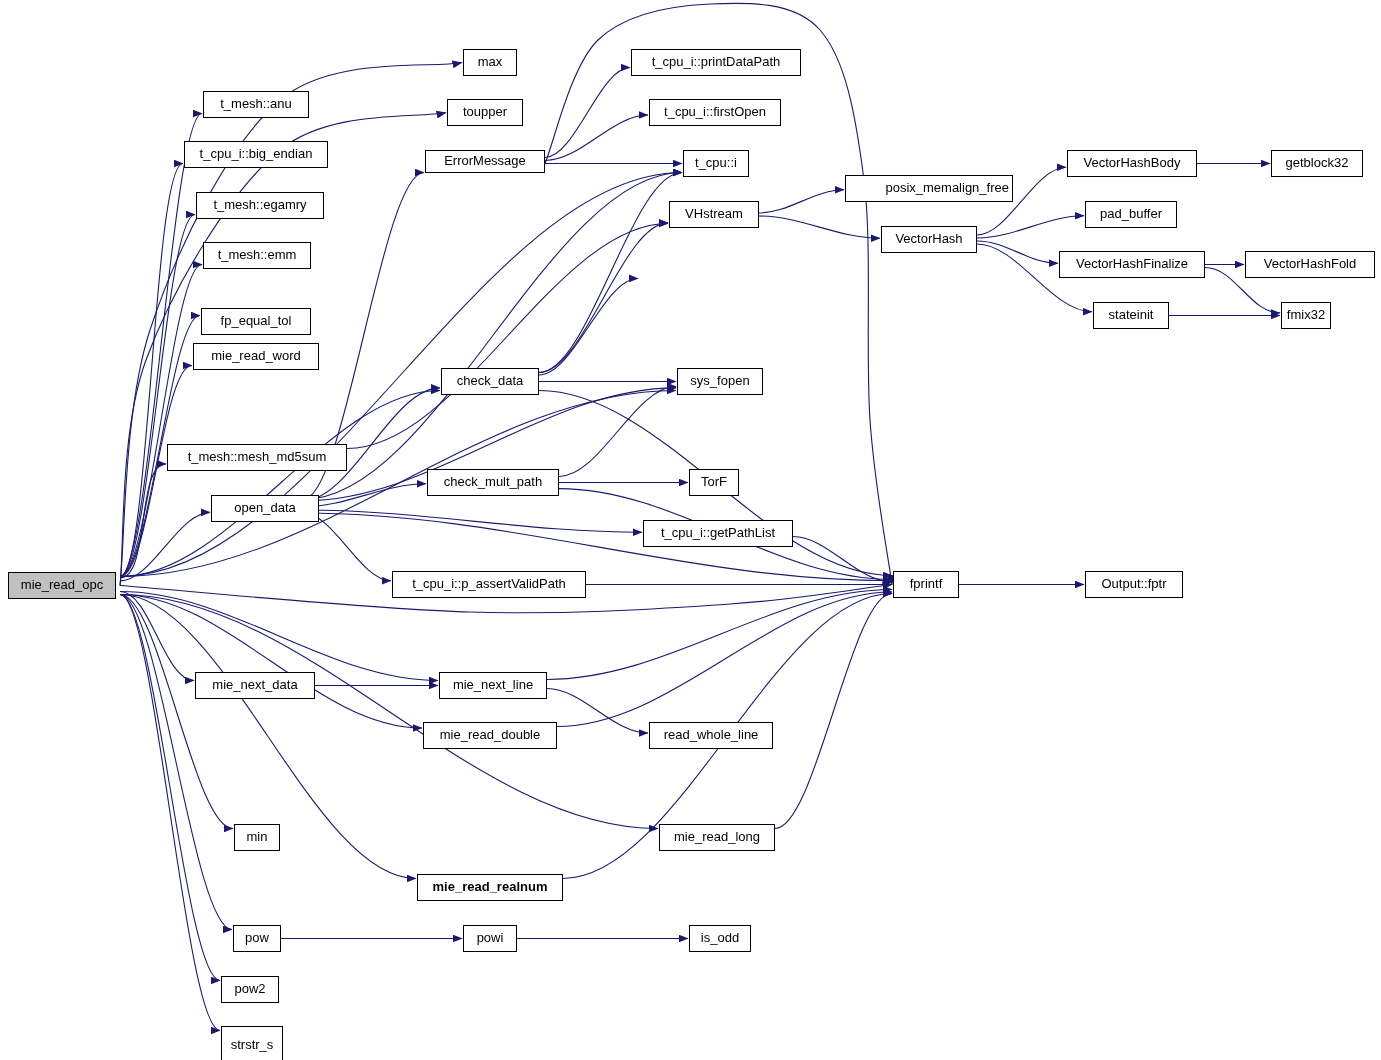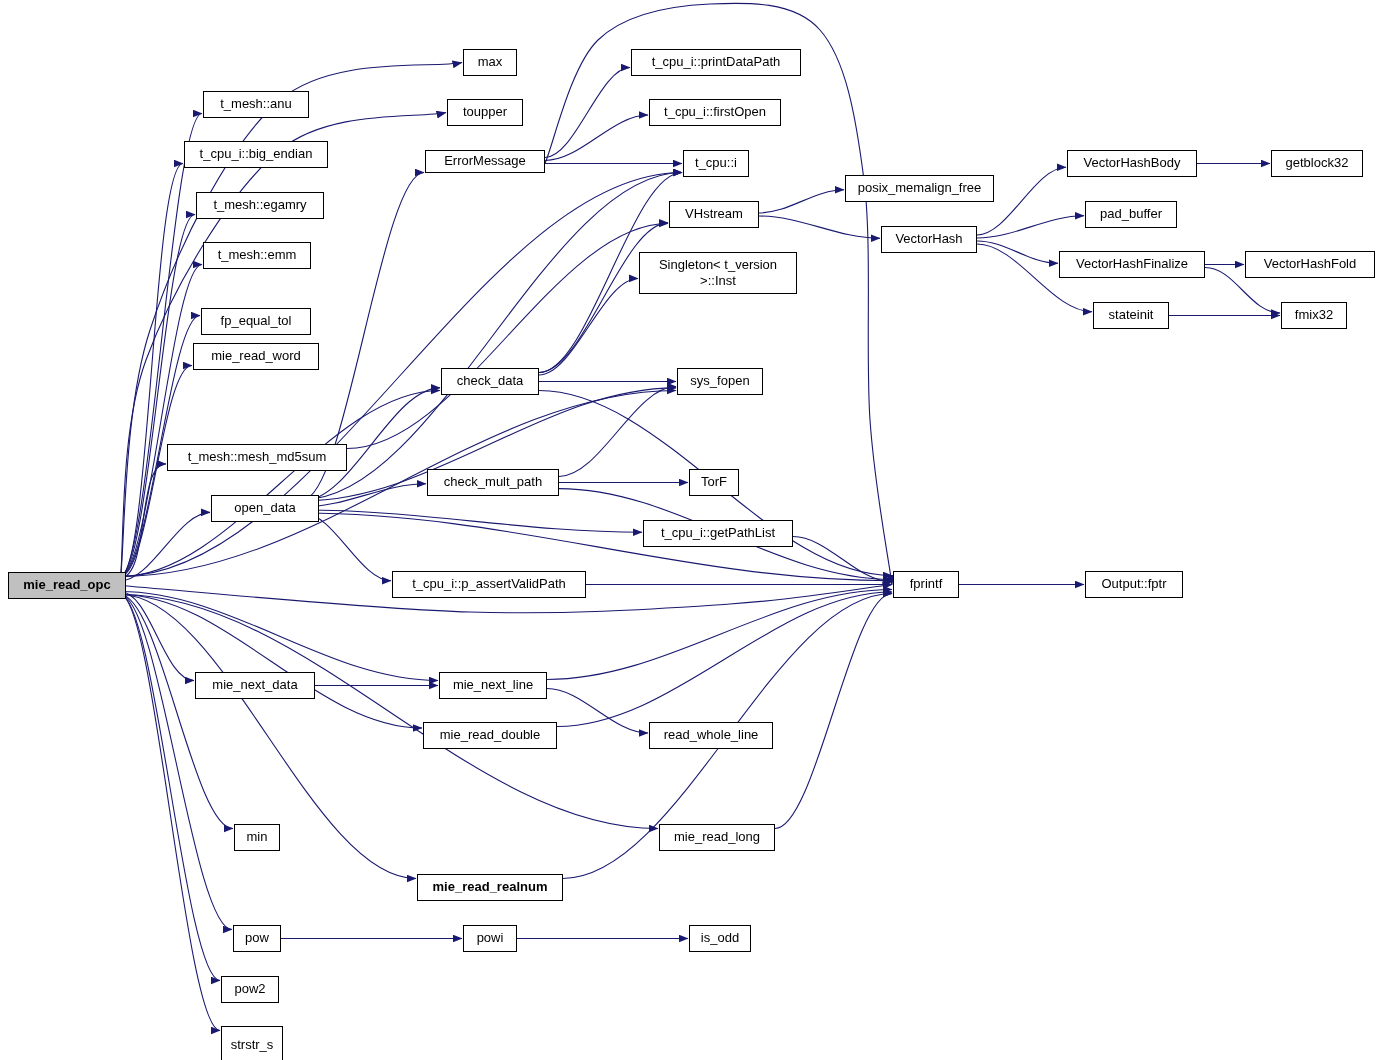--- a/index.html
+++ b/index.html
@@ -113,21 +113,21 @@
         <path d="M 557 726.5 C 674.25 726.5, 774.75 592.05, 892 592.05" fill="none" stroke="#191970" stroke-width="1.1" marker-end="url(#arrow)"></path>
         <path d="M 775 828.5 C 815.95 828.5, 851.05 593.5, 892 593.5" fill="none" stroke="#191970" stroke-width="1.1" marker-end="url(#arrow)"></path>
         <path d="M 563 878.5 C 678.15 878.5, 776.85 593.5, 892 593.5" fill="none" stroke="#191970" stroke-width="1.1" marker-end="url(#arrow)"></path>
         <path d="M 586 584.5 C 693.1 584.5, 784.9 584.5, 892 584.5" fill="none" stroke="#191970" stroke-width="1.1" marker-end="url(#arrow)"></path>
         <path d="M 793 536.56 C 827.65 536.56, 857.35 581.95, 892 581.95" fill="none" stroke="#191970" stroke-width="1.1" marker-end="url(#arrow)"></path>
         <path d="M 281 938.5 C 344.35 938.5, 398.65 938.5, 462 938.5" fill="none" stroke="#191970" stroke-width="1.1" marker-end="url(#arrow)"></path>
         <path d="M 517 938.5 C 576.85 938.5, 628.15 938.5, 688 938.5" fill="none" stroke="#191970" stroke-width="1.1" marker-end="url(#arrow)"></path>
         <path d="M 959 584.5 C 1002.75 584.5, 1040.25 584.5, 1084 584.5" fill="none" stroke="#191970" stroke-width="1.1" marker-end="url(#arrow)"></path>
       </g>
   </svg>
-<div class="node node--highlight" style="left: 8px; top: 572px; width: 118px; height: 27px; font-weight: bold;"><span>mie_read_opc</span></div>
+<div class="node node--highlight" style="left: 8px; top: 572px; width: 108px; height: 27px;"><span>mie_read_opc</span></div>
     <div class="node" style="left: 203px; top: 91px; width: 106px; height: 27px;"><span>t_mesh::anu</span></div>
     <div class="node" style="left: 184px; top: 141px; width: 144px; height: 27px;"><span>t_cpu_i::big_endian</span></div>
     <div class="node" style="left: 196px; top: 192px; width: 128px; height: 27px;"><span>t_mesh::egamry</span></div>
     <div class="node" style="left: 203px; top: 242px; width: 108px; height: 27px;"><span>t_mesh::emm</span></div>
     <div class="node" style="left: 201px; top: 308px; width: 110px; height: 27px;"><span>fp_equal_tol</span></div>
     <div class="node" style="left: 193px; top: 343px; width: 126px; height: 27px;"><span>mie_read_word</span></div>
     <div class="node" style="left: 167px; top: 444px; width: 180px; height: 27px;"><span>t_mesh::mesh_md5sum</span></div>
     <div class="node" style="left: 211px; top: 495px; width: 108px; height: 27px;"><span>open_data</span></div>
     <div class="node" style="left: 195px; top: 672px; width: 120px; height: 27px;"><span>mie_next_data</span></div>
     <div class="node" style="left: 234px; top: 824px; width: 46px; height: 27px;"><span>min</span></div>
@@ -141,32 +141,30 @@
     <div class="node" style="left: 427px; top: 469px; width: 132px; height: 27px;"><span>check_mult_path</span></div>
     <div class="node" style="left: 392px; top: 571px; width: 194px; height: 27px;"><span>t_cpu_i::p_assertValidPath</span></div>
     <div class="node" style="left: 439px; top: 672px; width: 108px; height: 27px;"><span>mie_next_line</span></div>
     <div class="node" style="left: 423px; top: 722px; width: 134px; height: 27px;"><span>mie_read_double</span></div>
     <div class="node" style="left: 417px; top: 874px; width: 146px; height: 27px; font-weight: bold;"><span>mie_read_realnum</span></div>
     <div class="node" style="left: 463px; top: 925px; width: 54px; height: 27px;"><span>powi</span></div>
     <div class="node" style="left: 631px; top: 49px; width: 170px; height: 27px;"><span>t_cpu_i::printDataPath</span></div>
     <div class="node" style="left: 649px; top: 99px; width: 132px; height: 27px;"><span>t_cpu_i::firstOpen</span></div>
     <div class="node" style="left: 683px; top: 150px; width: 66px; height: 27px;"><span>t_cpu::i</span></div>
     <div class="node" style="left: 669px; top: 201px; width: 90px; height: 27px;"><span>VHstream</span></div>
-    <div class="node" style="left: 639px; top: 252px; width: 158px; height: 42px;"><span>Singleton&lt; t_version
-&gt;::Inst</span></div>
     <div class="node" style="left: 677px; top: 368px; width: 86px; height: 27px;"><span>sys_fopen</span></div>
     <div class="node" style="left: 689px; top: 469px; width: 50px; height: 27px;"><span>TorF</span></div>
     <div class="node" style="left: 643px; top: 520px; width: 150px; height: 27px;"><span>t_cpu_i::getPathList</span></div>
     <div class="node" style="left: 649px; top: 722px; width: 124px; height: 27px;"><span>read_whole_line</span></div>
     <div class="node" style="left: 659px; top: 824px; width: 116px; height: 27px; text-align: right;"><span>mie_read_long</span></div>
     <div class="node" style="left: 689px; top: 925px; width: 62px; height: 27px;"><span>is_odd</span></div>
-    <div class="node" style="left: 845px; top: 175px; width: 149px; height: 27px;"><span>posix_memalign_free</span></div>
+    <div class="node" style="left: 845px; top: 175px; width: 168px; height: 27px; justify-content: flex-end;"><span>posix_memalign_free</span></div>
     <div class="node" style="left: 881px; top: 226px; width: 96px; height: 27px;"><span>VectorHash</span></div>
     <div class="node" style="left: 893px; top: 571px; width: 66px; height: 27px;"><span>fprintf</span></div>
     <div class="node" style="left: 1067px; top: 150px; width: 130px; height: 27px;"><span>VectorHashBody</span></div>
     <div class="node" style="left: 1085px; top: 201px; width: 92px; height: 27px;"><span>pad_buffer</span></div>
     <div class="node" style="left: 1059px; top: 251px; width: 146px; height: 27px;"><span>VectorHashFinalize</span></div>
     <div class="node" style="left: 1093px; top: 302px; width: 76px; height: 27px;"><span>stateinit</span></div>
     <div class="node" style="left: 1085px; top: 571px; width: 98px; height: 27px;"><span>Output::fptr</span></div>
     <div class="node" style="left: 1271px; top: 150px; width: 92px; height: 27px;"><span>getblock32</span></div>
     <div class="node" style="left: 1245px; top: 251px; width: 130px; height: 27px;"><span>VectorHashFold</span></div>
-    <div class="node" style="left: 1281px; top: 302px; width: 66px; height: 27px;"><span>fmix32</span></div>
+    <div class="node" style="left: 1281px; top: 302px; width: 50px; height: 27px;"><span>fmix32</span></div>
   </div>
 
 </body></html>

